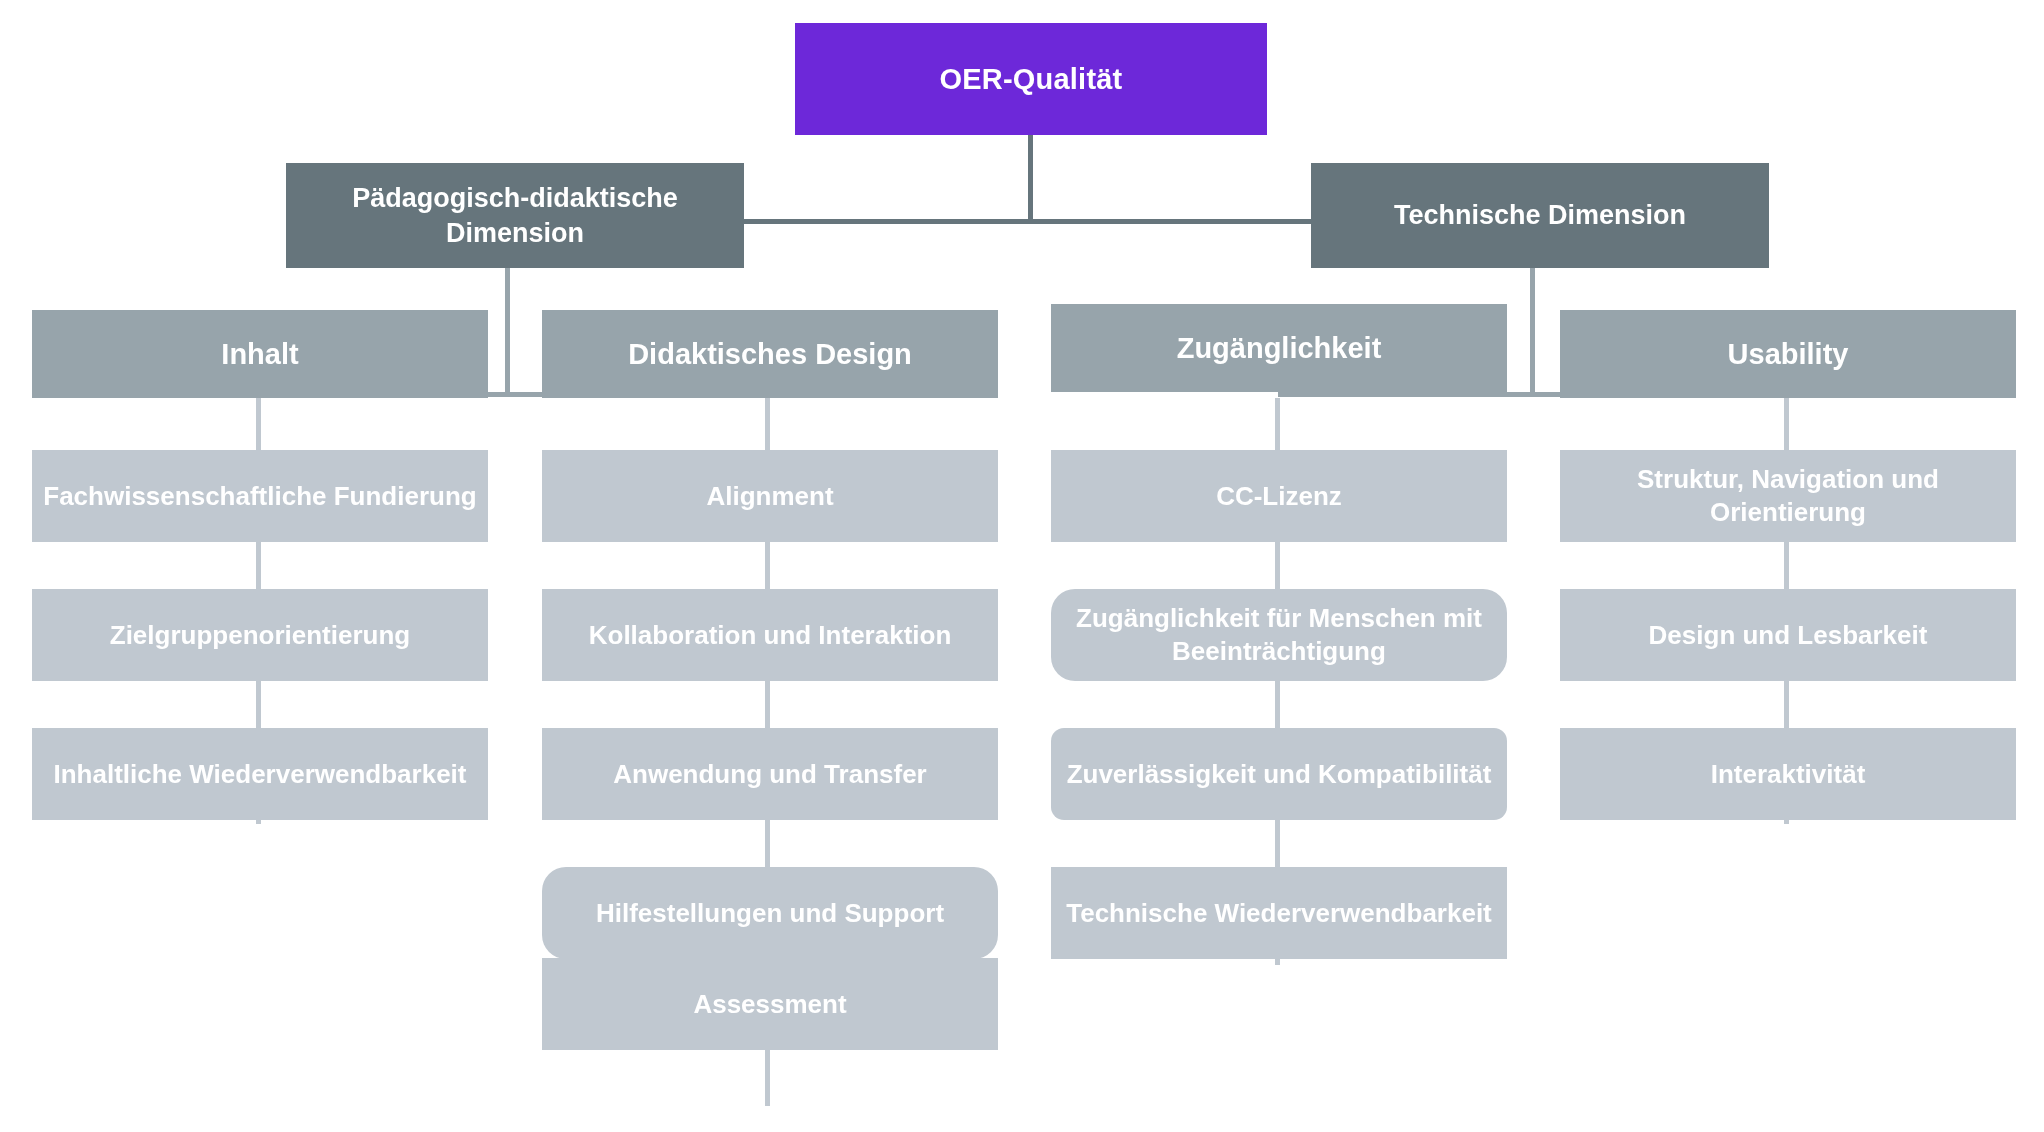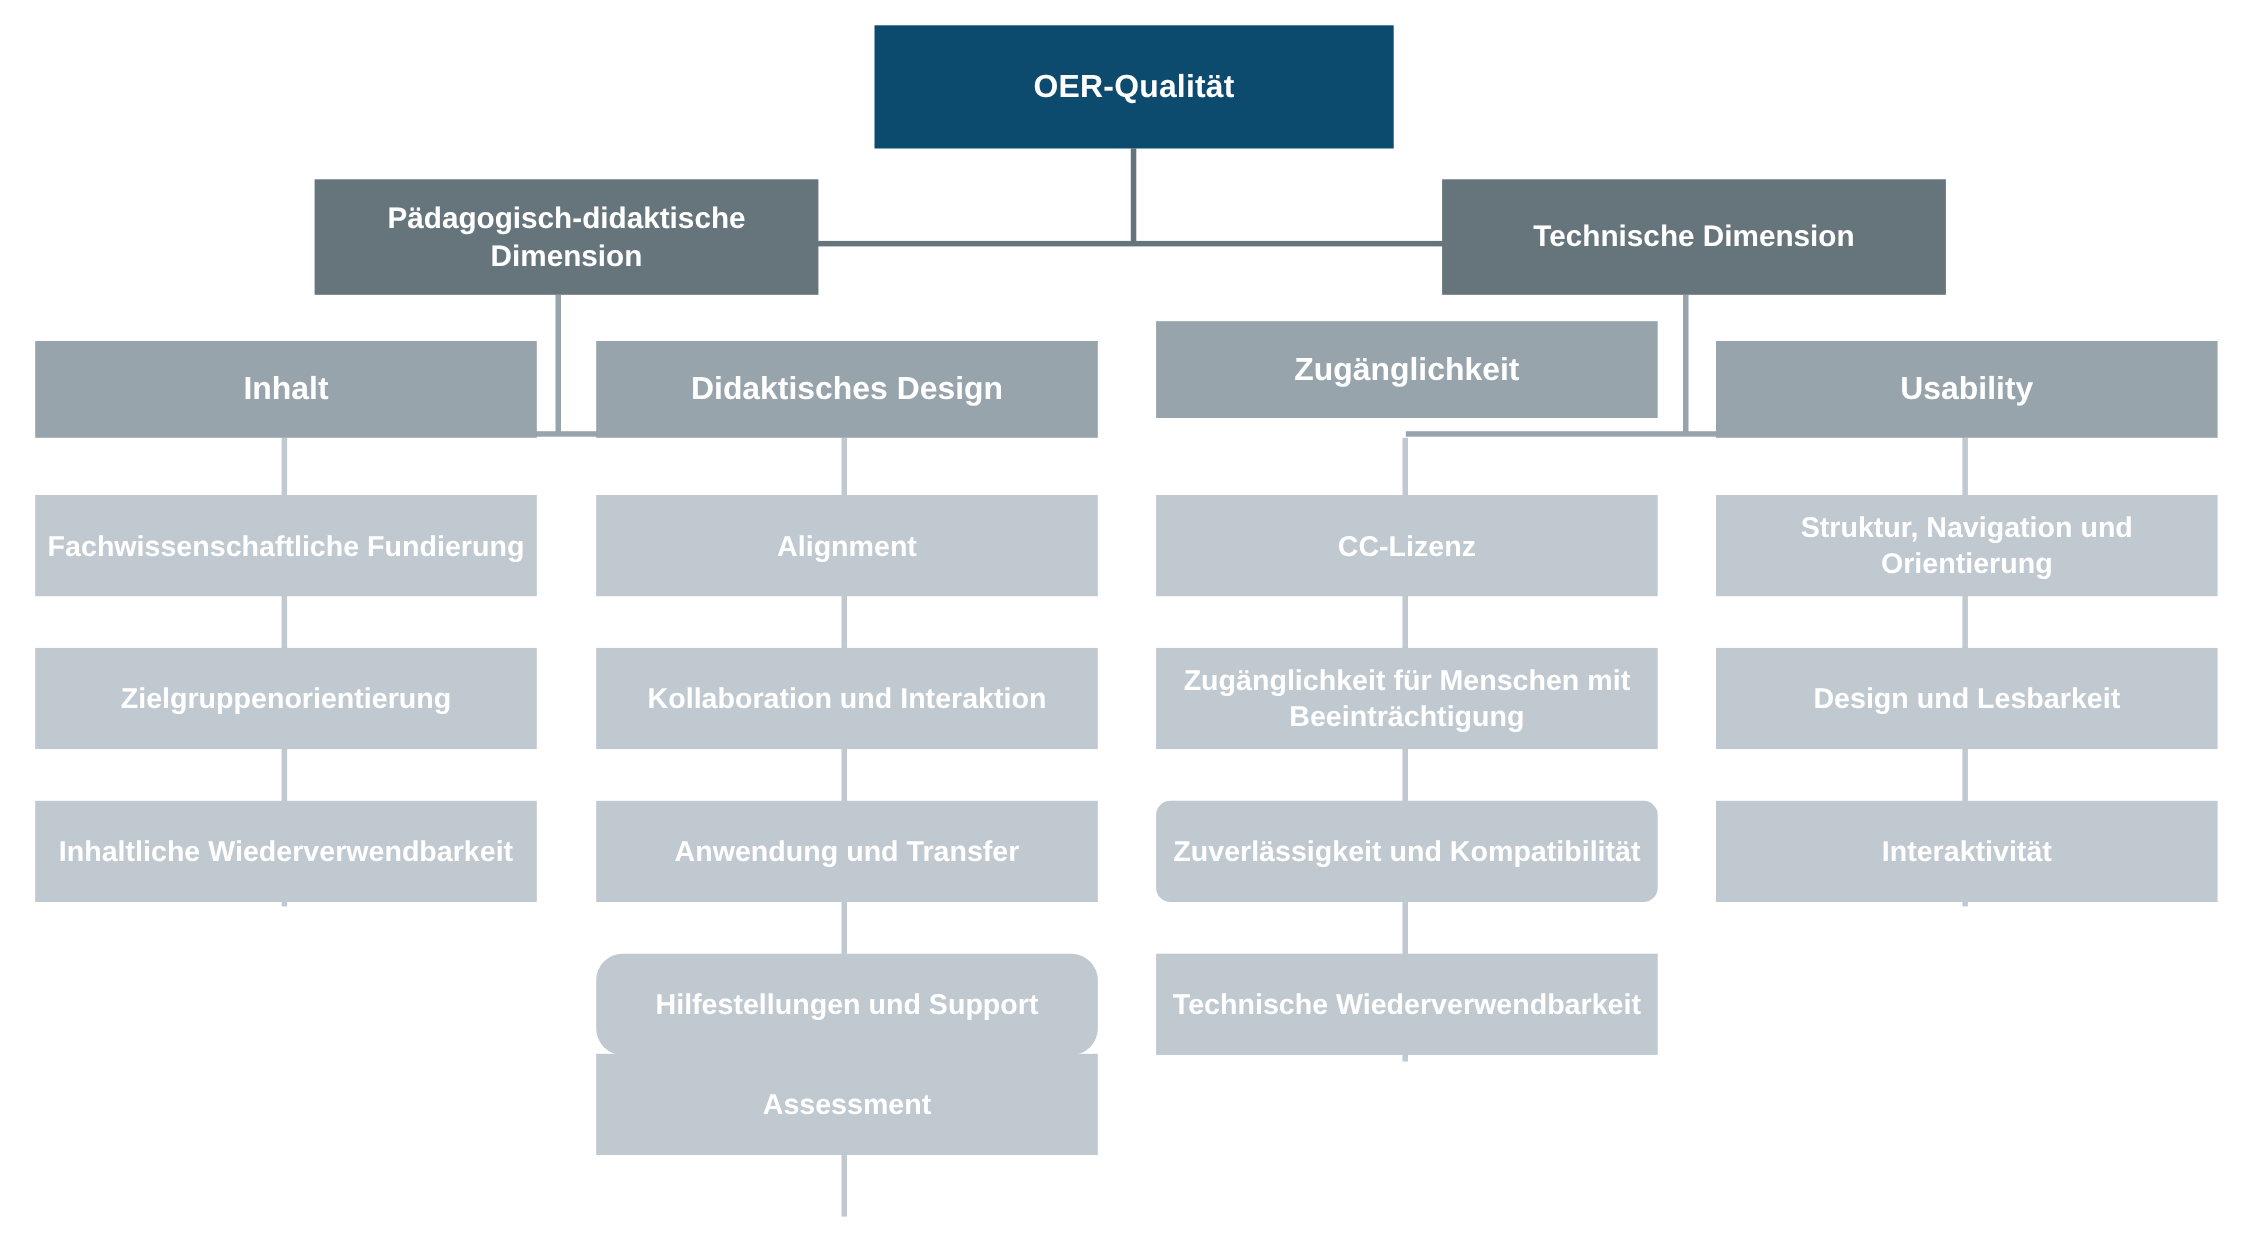--- a/index.html
+++ b/index.html
@@ -24,21 +24,21 @@
     align-items: center;
     justify-content: center;
     text-align: center;
     color: #ffffff;
     font-weight: bold;
     line-height: 1.26;
     padding: 4px 10px;
     z-index: 2;
   }
   .lvl-root {
-    background: #0c4a6e;
+    background: #6d28d9;
     font-size: 29px;
     letter-spacing: 0.2px;
   }
   .lvl-dim {
     background: #66757c;
     font-size: 27px;
   }
   .lvl-cat {
     background: #97a4ab;
     font-size: 29px;
@@ -82,35 +82,35 @@
 
   <div class="connector light" style="left:1784px; top:398px; width:5px; height:426px;"></div>
 
   <div class="node lvl-root" style="left:795px; top:23px; width:472px; height:112px;">OER-Qualität</div>
 
   <div class="node lvl-dim" style="left:286px; top:163px; width:458px; height:105px;">Pädagogisch-didaktische Dimension</div>
   <div class="node lvl-dim" style="left:1311px; top:163px; width:458px; height:105px;">Technische Dimension</div>
 
   <div class="node lvl-cat" style="left:32px; top:310px; width:456px; height:88px;">Inhalt</div>
   <div class="node lvl-cat" style="left:542px; top:310px; width:456px; height:88px;">Didaktisches Design</div>
-  <div class="node lvl-cat" style="left:1051px; top:292px; width:456px; height:88px;">Zugänglichkeit</div>
+  <div class="node lvl-cat" style="left:1051px; top:304px; width:456px; height:88px;">Zugänglichkeit</div>
   <div class="node lvl-cat" style="left:1560px; top:310px; width:456px; height:88px;">Usability</div>
 
   <div class="node lvl-leaf" style="left:32px; top:450px; width:456px; height:92px;">Fachwissenschaftliche Fundierung</div>
   <div class="node lvl-leaf" style="left:32px; top:589px; width:456px; height:92px;">Zielgruppenorientierung</div>
   <div class="node lvl-leaf" style="left:32px; top:728px; width:456px; height:92px;">Inhaltliche Wiederverwendbarkeit</div>
 
   <div class="node lvl-leaf" style="left:542px; top:450px; width:456px; height:92px;">Alignment</div>
   <div class="node lvl-leaf" style="left:542px; top:589px; width:456px; height:92px;">Kollaboration und Interaktion</div>
   <div class="node lvl-leaf" style="left:542px; top:728px; width:456px; height:92px;">Anwendung und Transfer</div>
   <div class="node lvl-leaf" style="left:542px; top:867px; width:456px; height:92px;border-radius:24px;">Hilfestellungen und Support</div>
   <div class="node lvl-leaf" style="left:542px; top:958px; width:456px; height:92px;">Assessment</div>
 
   <div class="node lvl-leaf" style="left:1051px; top:450px; width:456px; height:92px;">CC-Lizenz</div>
-  <div class="node lvl-leaf" style="left:1051px; top:589px; width:456px; height:92px;">Zugänglichkeit für Menschen mit Beeinträchtigung</div>
+  <div class="node lvl-leaf" style="left:1051px; top:589px; width:456px; height:92px;border-radius:24px;">Zugänglichkeit für Menschen mit Beeinträchtigung</div>
   <div class="node lvl-leaf" style="left:1051px; top:728px; width:456px; height:92px;border-radius:13px;">Zuverlässigkeit und Kompatibilität</div>
   <div class="node lvl-leaf" style="left:1051px; top:867px; width:456px; height:92px;">Technische Wiederverwendbarkeit</div>
 
   <div class="node lvl-leaf" style="left:1560px; top:450px; width:456px; height:92px;">Struktur, Navigation und Orientierung</div>
   <div class="node lvl-leaf" style="left:1560px; top:589px; width:456px; height:92px;">Design und Lesbarkeit</div>
   <div class="node lvl-leaf" style="left:1560px; top:728px; width:456px; height:92px;">Interaktivität</div>
 
 </div>
 
 </body></html>

